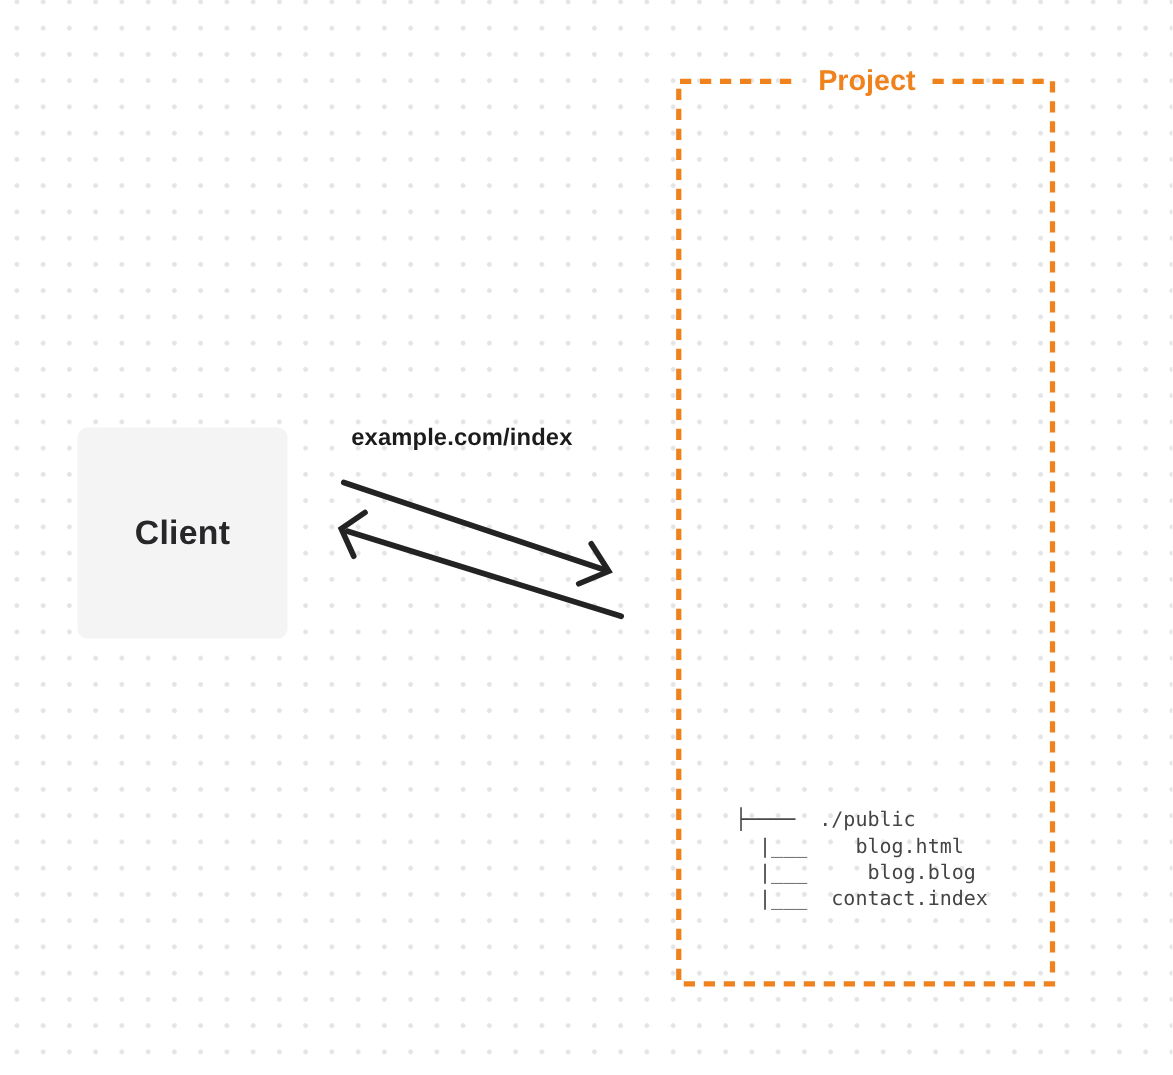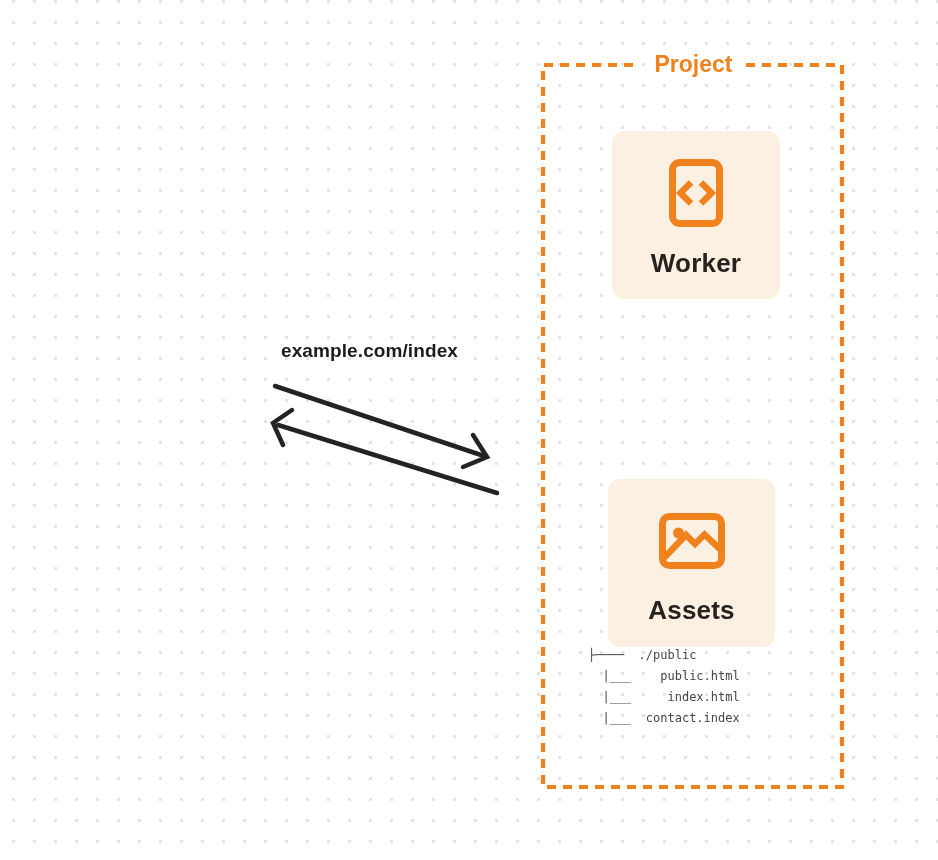--- a/index.html
+++ b/index.html
@@ -88,21 +88,21 @@
     letter-spacing: 0.2px;
   }
   .card.worker .card-label { margin-top: 21px; }
   .card.assets .card-label { margin-top: 26px; }
   .icon-stroke { fill: none; stroke: #f0821e; }
   .tree {
     position: absolute;
     left: 588px; top: 645px;
     margin: 0;
     font-family: "DejaVu Sans Mono", monospace;
-    font-size: 12px;
+    font-size: 16px;
     line-height: 21px;
     color: #454545;
     white-space: pre;
   }
   .tree span { display: block; }
 </style>
 </head>
 <body>
 
 <div class="canvas">
@@ -115,43 +115,25 @@
       <line class="arrow-line" x1="275" y1="386" x2="484" y2="456"></line>
       <polyline class="arrow-head" points="473,435 487,457 463,467"></polyline>
     </g>
 
     <g>
       <line class="arrow-line" x1="497" y1="493" x2="278" y2="425"></line>
       <polyline class="arrow-head" points="292,410 273,423 283,445"></polyline>
     </g>
   </svg>
 
+  <div class="client-box">
+    <span>Client</span>
+  </div>
 
   <div class="req-label">example.com/index</div>
 
   <div class="project-label">Project</div>
 
-  <div class="card worker">
-    <svg width="54" height="68" viewBox="0 0 54 68">
-      <rect class="icon-stroke" x="3.5" y="3.5" width="47" height="61" rx="7.5" stroke-width="7"></rect>
-      <polyline class="icon-stroke" points="22,23.5 11.5,34 22,44.5" stroke-width="6.5" stroke-linejoin="miter"></polyline>
-      <polyline class="icon-stroke" points="32,23.5 42.5,34 32,44.5" stroke-width="6.5" stroke-linejoin="miter"></polyline>
-    </svg>
-    <div class="card-label">Worker</div>
-  </div>
 
-  <div class="card assets">
-    <svg width="66" height="56" viewBox="0 0 66 56">
-      <defs>
-        <clipPath id="assets-clip">
-            <rect x="7" y="7" width="52" height="42" rx="4"></rect>
-          </clipPath>
-      </defs>
-      <circle cx="19.5" cy="20" r="5.5" fill="#f0821e"></circle>
-      <polyline class="icon-stroke" clip-path="url(#assets-clip)" points="4,46 27,22 36,31 45.5,21.5 63,38" stroke-width="6.5" stroke-linejoin="miter"></polyline>
-      <rect class="icon-stroke" x="3.5" y="3.5" width="59" height="49" rx="7" stroke-width="7"></rect>
-    </svg>
-    <div class="card-label">Assets</div>
-  </div>
 
-  <pre class="tree"><span>├────  ./public</span><span>  |___    public.html</span><span>  |___     index.html</span><span>  |___  contact.index</span></pre>
+  <pre class="tree"><span>├────  ./public</span><span>  |___    blog.html</span><span>  |___     blog.blog</span><span>  |___  contact.index</span></pre>
 
 </div>
 
 </body></html>

